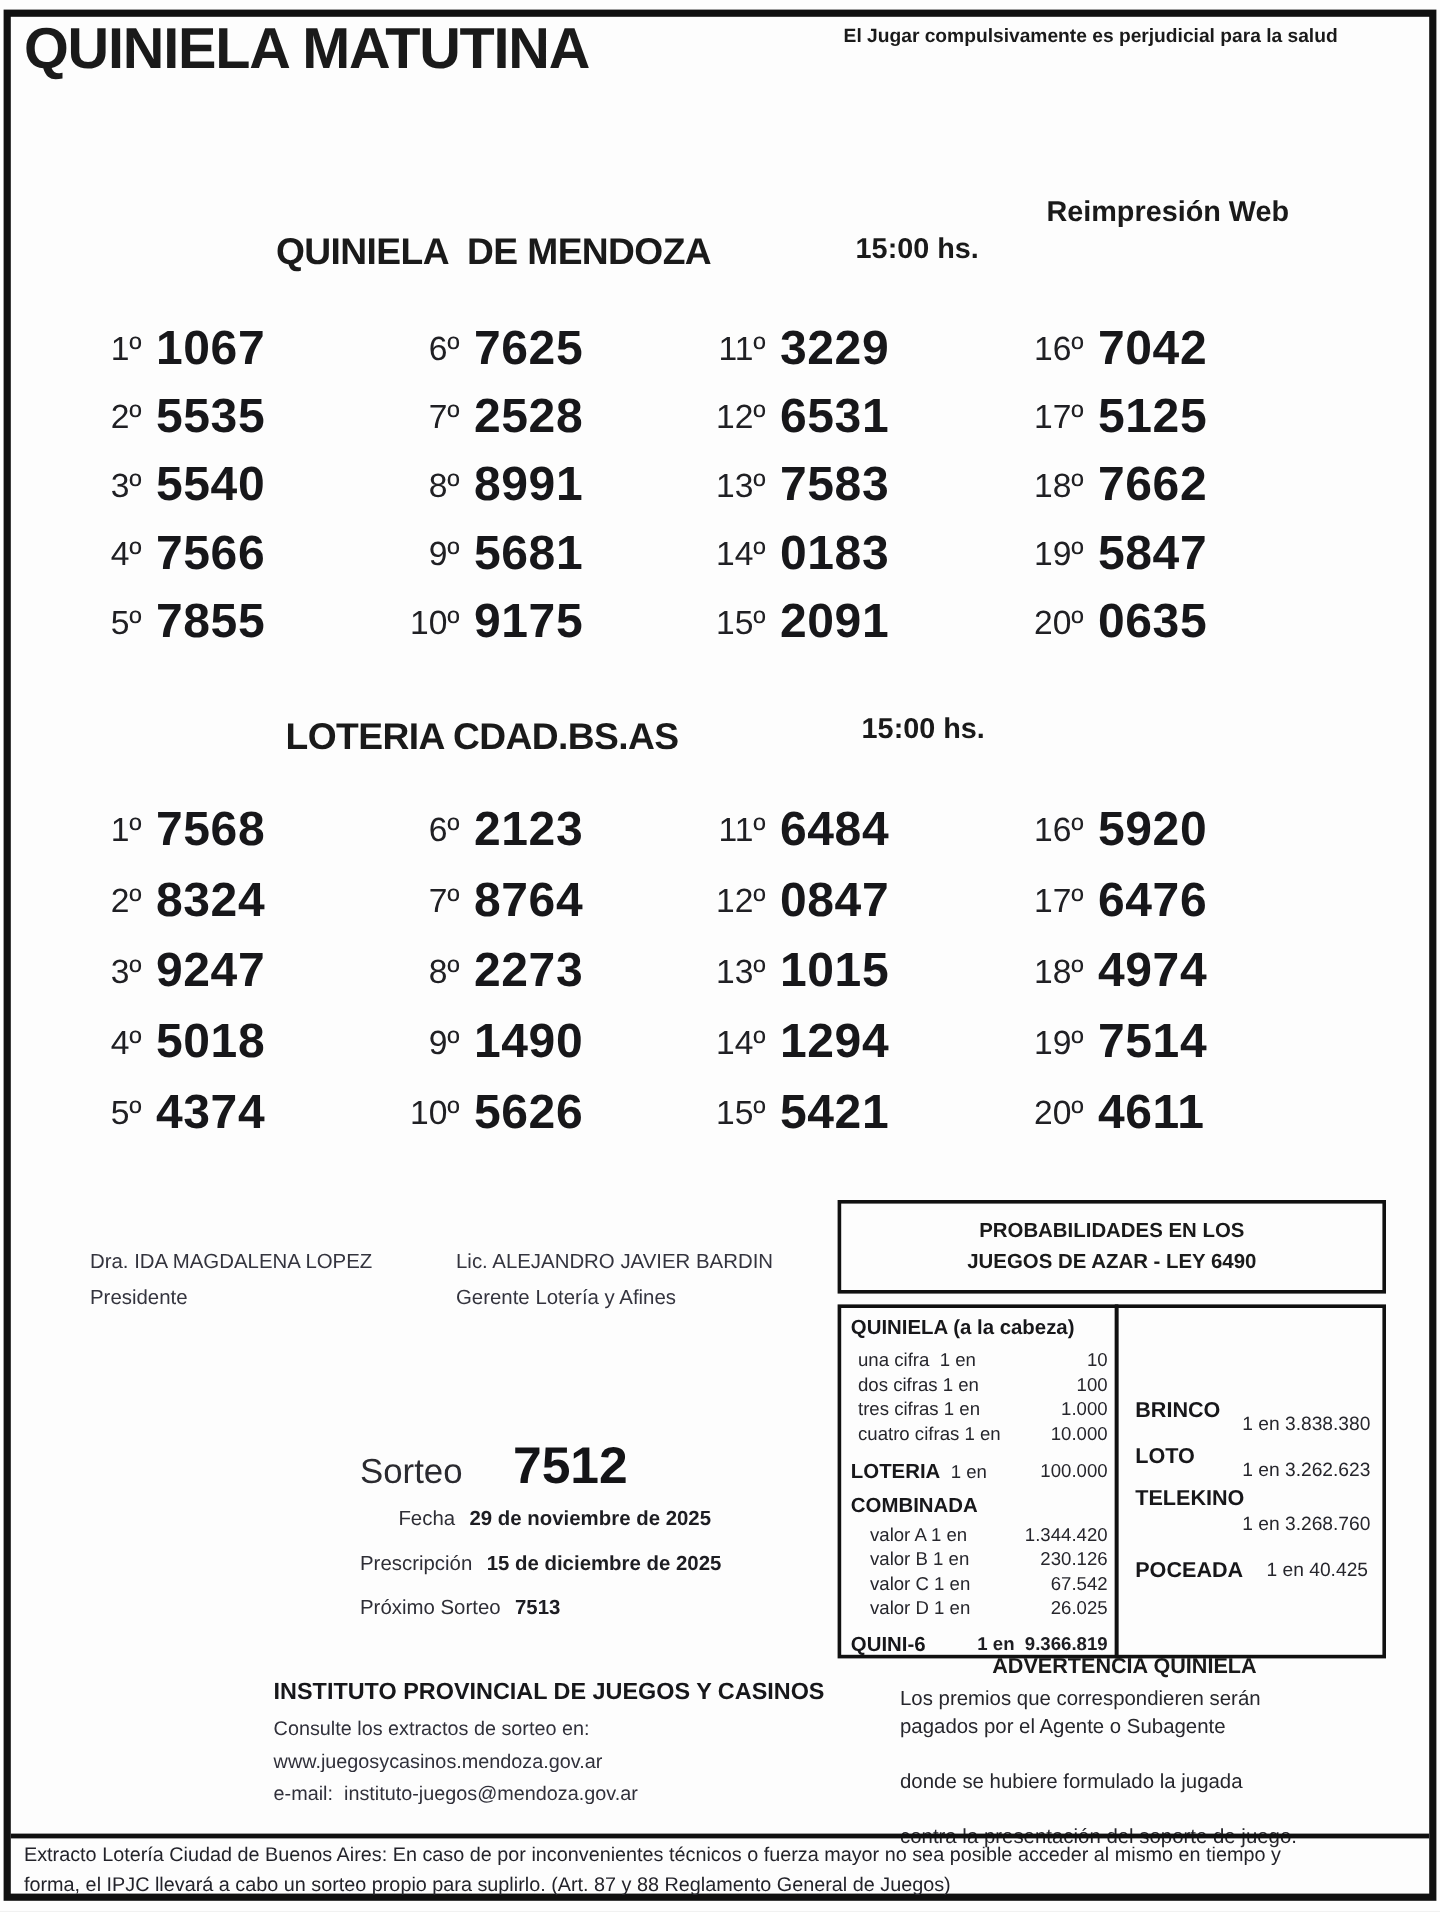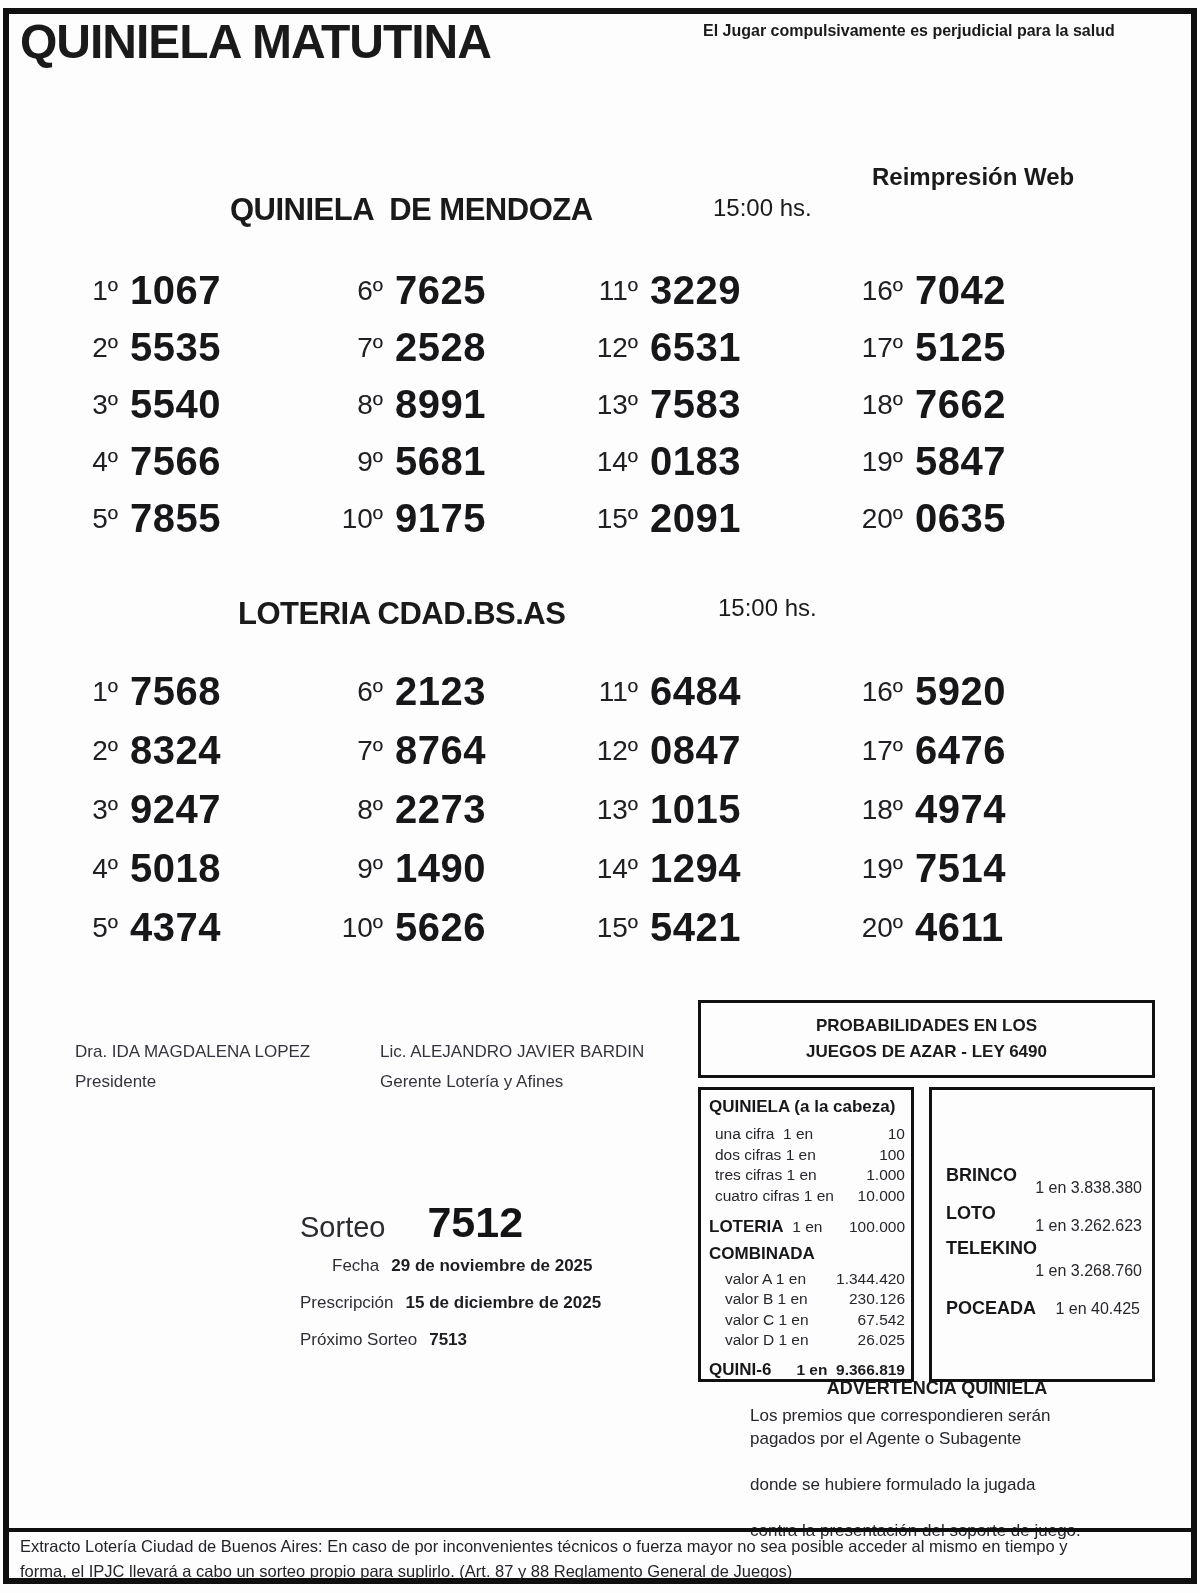--- a/index.html
+++ b/index.html
@@ -10,42 +10,42 @@
   }
   .frame{position:absolute;left:3px;top:8px;right:3px;bottom:9px;border:6px solid #101010;pointer-events:none;}
   .abs{position:absolute;}
   .b{font-weight:bold;}
   .pre{white-space:pre;}
 
   .main-title{left:20px;top:14px;font-size:48px;font-weight:bold;letter-spacing:-1px;}
   .health{left:703px;top:22px;width:470px;font-size:16px;font-weight:bold;}
 
   .sec-title{font-size:31px;font-weight:bold;letter-spacing:-0.5px;}
-  .sec-time{font-size:24px;font-weight:normal;text-align:center;}
+  .sec-time{font-size:24px;font-weight:bold;text-align:center;}
   .reprint{left:872px;top:163px;font-size:24px;font-weight:bold;}
 
   .grid{display:grid;grid-auto-flow:column;grid-template-columns:265px 255px 265px 205px;left:62px;width:990px;}
   .grid.mendoza{top:262px;grid-template-rows:repeat(5,57px);}
   .grid.bsas{top:662px;grid-template-rows:repeat(5,59px);}
   .cell{display:flex;align-items:center;}
   .ord{width:56px;text-align:right;font-size:28px;color:#202024;flex:none;}
   .num{font-size:40px;font-weight:bold;color:#17171a;margin-left:12px;letter-spacing:0.5px;}
 
   .sig-name{font-size:17px;color:#34343e;}
   .sig-role{font-size:17px;color:#34343e;}
 
   .sorteo-label{font-size:29px;color:#2b2b30;}
   .sorteo-num{font-size:43px;font-weight:bold;color:#141417;}
   .draw-line{font-size:17px;color:#2e2e36;}
   .draw-line .val{font-weight:bold;color:#1d1d22;margin-left:12px;}
 
   .prob-header{left:698px;top:1000px;width:457px;height:78px;border:3px solid #111;
     box-sizing:border-box;display:flex;flex-direction:column;justify-content:center;
     text-align:center;font-size:17px;font-weight:bold;line-height:1.55;}
-  .prob-left{left:698px;top:1087px;width:216px;height:295px;border:3px solid #111;box-sizing:border-box;
+  .prob-left{left:698px;top:1087px;width:234px;height:295px;border:3px solid #111;box-sizing:border-box;
     padding:7px 6px 0 8px;font-size:15.5px;color:#26262c;}
   .prob-right{left:929px;top:1087px;width:226px;height:295px;border:3px solid #111;box-sizing:border-box;position:absolute;}
   .prob-sect{font-size:17px;font-weight:bold;color:#17171a;}
   .prow{display:flex;justify-content:space-between;line-height:20.5px;text-align:right;}
   .prow .lab{padding-left:6px;}
   .game-name{font-size:18px;font-weight:bold;color:#17171a;}
   .game-odds{font-size:16px;color:#26262c;}
 
   .adv-title{left:752px;top:1378px;width:370px;text-align:center;font-size:18px;font-weight:bold;}
   .adv-text{left:750px;top:1404px;width:420px;font-size:17px;color:#26262c;}
@@ -322,17 +322,23 @@
   </div>
 
   <div class="abs adv-title">ADVERTENCIA QUINIELA</div>
   <div class="abs adv-text">
     <div>Los premios que correspondieren serán</div>
     <div>pagados por el Agente o Subagente</div>
     <div class="g">donde se hubiere formulado la jugada</div>
     <div class="g">contra la presentación del soporte de juego.</div>
   </div>
 
+  <div class="abs inst">
+    <div class="inst-name">INSTITUTO PROVINCIAL DE JUEGOS Y CASINOS</div>
+    <div class="inst-line">Consulte los extractos de sorteo en:</div>
+    <div class="inst-line">www.juegosycasinos.mendoza.gov.ar</div>
+    <div class="inst-line pre">e-mail:  instituto-juegos@mendoza.gov.ar</div>
+  </div>
 
   <div class="abs sep"></div>
   <div class="abs footer-line" style="top:1537px;">Extracto Lotería Ciudad de Buenos Aires: En caso de por inconvenientes técnicos o fuerza mayor no sea posible acceder al mismo en tiempo y</div>
   <div class="abs footer-line" style="top:1562px;">forma, el IPJC llevará a cabo un sorteo propio para suplirlo. (Art. 87 y 88 Reglamento General de Juegos)</div>
 </div>
 
 </body></html>

